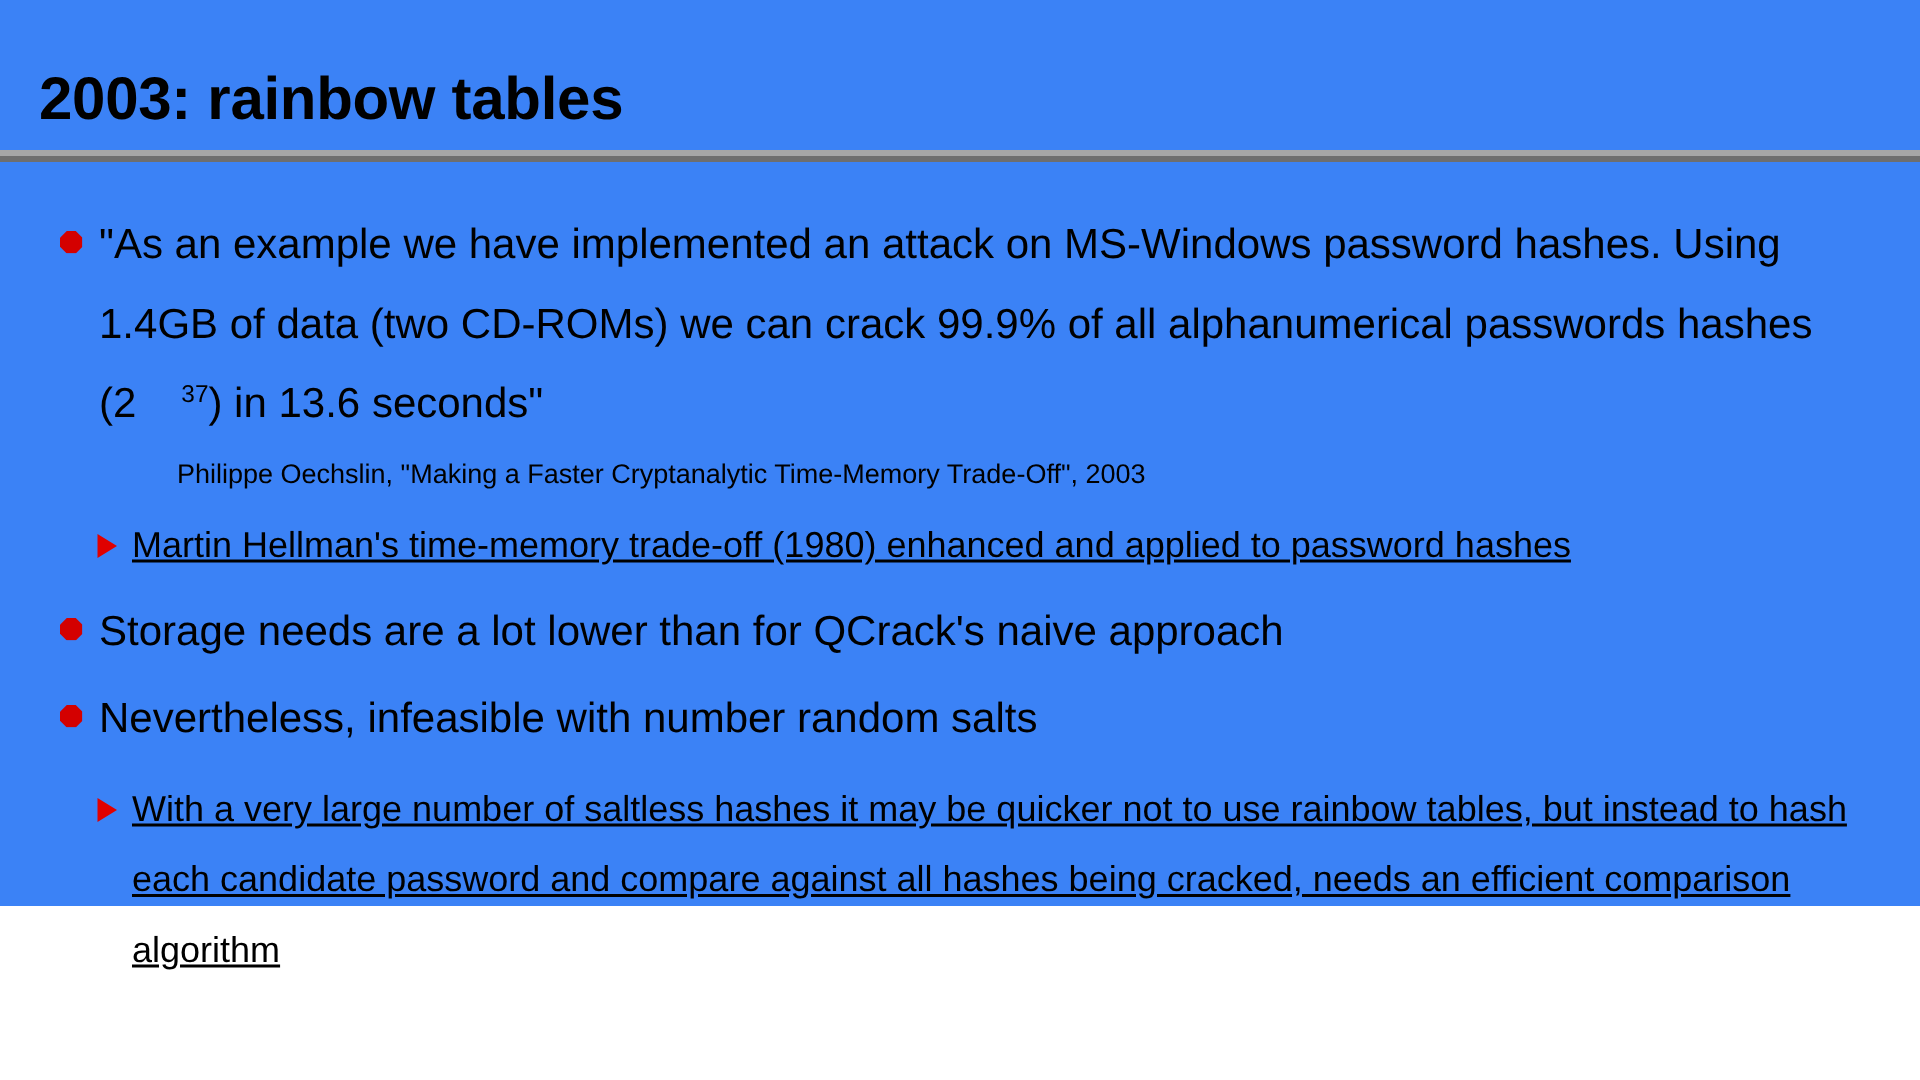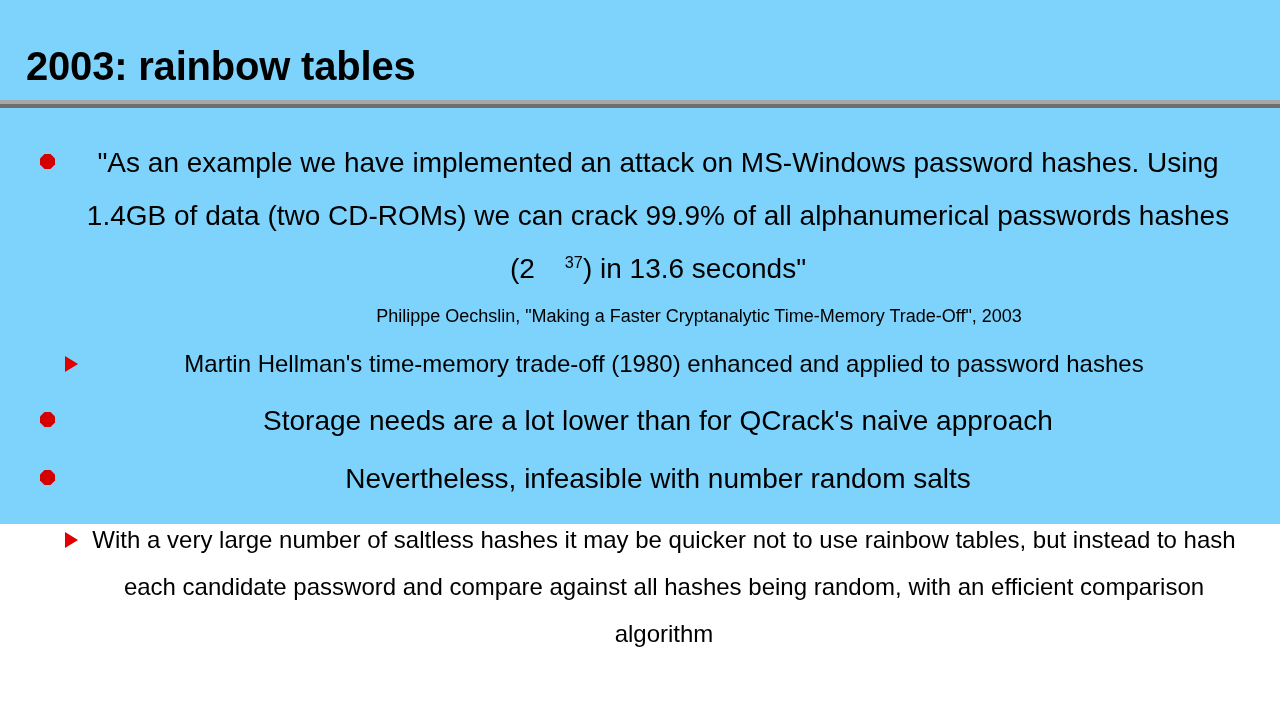--- a/index.html
+++ b/index.html
@@ -12,23 +12,22 @@
     height: 720px;
     overflow: hidden;
     font-family: "Liberation Sans", sans-serif;
     color: #000000;
     -webkit-font-smoothing: antialiased;
   }
 
   #slide {
     position: relative;
     width: 1280px;
-    height: 524px;
-    background: #7dd3fc;
-    text-align: center;
+    height: 604px;
+    background: #3b82f6;
   }
 
   
   .title {
     position: absolute;
     left: 26px;
     top: 42px;
     font-size: 40px;
     font-weight: bold;
     line-height: 48px;
@@ -104,20 +103,21 @@
   }
 
   
   .lvl2 {
     position: relative;
     padding-left: 88px;
     padding-right: 40px;
     font-size: 24px;
     line-height: 47px;
     color: #000000;
+    text-decoration: underline;
   }
   .lvl2 .marker {
     position: absolute;
     left: 65px;
     top: 16px;
     width: 0;
     height: 0;
     border-top: 8px solid transparent;
     border-bottom: 8px solid transparent;
     border-left: 13px solid #e00000;
@@ -184,17 +184,17 @@
       <span class="txt">Nevertheless, infeasible with number random salts</span>
     </div>
 
     <div class="sp-d"></div>
 
 
     <div class="sp-e"></div>
 
     <div class="row lvl2">
       <span class="marker"></span>
-      <span class="txt">With a very large number of saltless hashes it may be quicker not to use rainbow tables, but instead to hash each candidate password and compare against all hashes being random, with an efficient comparison algorithm</span>
+      <span class="txt">With a very large number of saltless hashes it may be quicker not to use rainbow tables, but instead to hash each candidate password and compare against all hashes being cracked, needs an efficient comparison algorithm</span>
     </div>
 
   </div>
 </div>
 
 </body></html>

